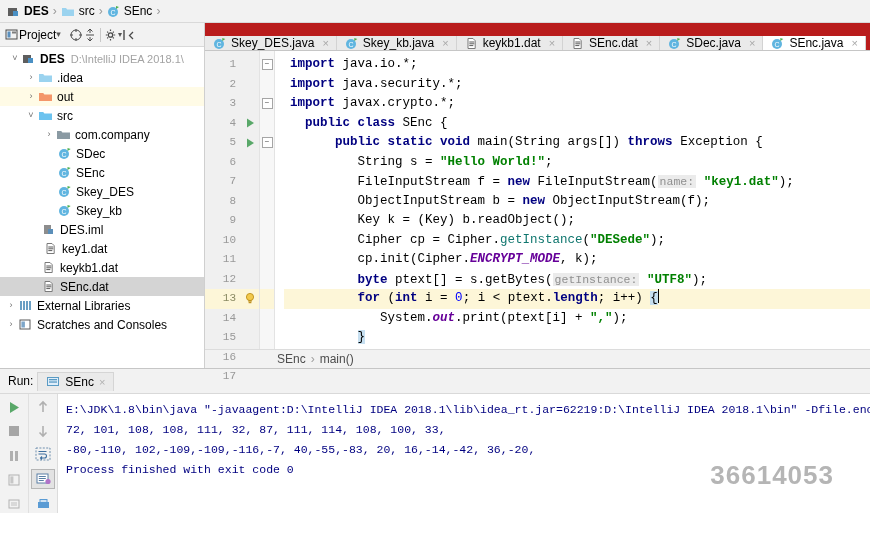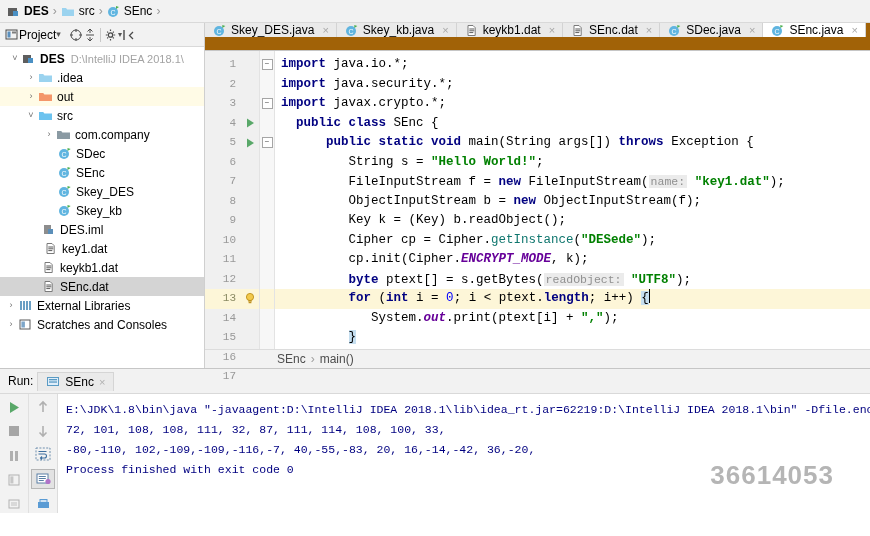--- a/index.html
+++ b/index.html
@@ -36,21 +36,21 @@
   .trow{height:19px;display:flex;align-items:center;white-space:nowrap;padding-left:2px;}
   .trow.sel{background:#d4d4d4;}
   .trow.hl{background:#fffbe6;}
   .arrow{width:14px;flex:0 0 14px;text-align:center;color:#6e6e6e;font-size:9px;line-height:1;}
   .tlabel{margin-left:4px;color:#000;}
   .tlabel.b{font-weight:bold;}
   .tpath{margin-left:6px;color:#a3a3a3;font-size:11px;}
 
   
   .right{flex:1 1 auto;display:flex;flex-direction:column;min-width:0;background:#fff;}
-  .tabs{height:27px;flex:0 0 27px;background:#a16207;display:flex;align-items:flex-start;
+  .tabs{height:27px;flex:0 0 27px;background:#b91c1c;display:flex;align-items:flex-end;
         border-bottom:1px solid #c6c6c6;overflow:hidden;}
   .tab{display:flex;align-items:center;gap:5px;padding:0 7px 0 8px;border-right:1px solid #d3d3d3;
        background:#eaeaea;font-size:12px;color:#000;white-space:nowrap;cursor:default;}
   .tab.active{background:#ffffff;}
   .tab .x{color:#a8a8a8;font-size:11px;margin-left:3px;}
 
   .edwrap{flex:1 1 auto;display:flex;min-height:0;position:relative;background:#fff;}
   .gutter{width:36px;flex:0 0 36px;background:#f0f0f0;text-align:right;
           font-family:"Liberation Mono", monospace;font-size:11px;color:#999;padding-top:4px;}
   .gline{height:19.5px;line-height:19.5px;padding-right:5px;}
@@ -60,21 +60,21 @@
   .rcell.cur{background:#fdf6d8;}
   .foldcol{width:14px;flex:0 0 14px;background:#f7f7f7;border-left:1px solid #e3e3e3;
            border-right:1px solid #e3e3e3;padding-top:4px;}
   .fcell{height:19.5px;display:flex;align-items:center;justify-content:center;}
   .fcell.cur{background:#fdf6d8;}
   .fbox{width:9px;height:9px;border:1px solid #a5a5a5;background:#fff;color:#555;
         font-size:8px;line-height:7px;text-align:center;}
 
   .code{flex:1 1 auto;position:relative;overflow:hidden;background:#fff;padding-top:4px;
         font-family:"Liberation Mono", monospace;font-size:12.5px;}
-  .cline{height:19.5px;line-height:19.5px;white-space:pre;padding-left:6px;color:#0d0d63;}
+  .cline{height:19.5px;line-height:19.5px;white-space:pre;padding-left:6px;color:#0d0d63;margin-left:9px;}
   .cline.cur{background:#fdf6d8;}
   .kw{color:#000080;font-weight:bold;}
   .str{color:#008000;font-weight:bold;}
   .num{color:#0000ff;}
   .plain{color:#000;}
   .stat{color:#660099;font-weight:bold;font-style:italic;}
   .meth{color:#0f766e;}
   .hint{background:#ebebeb;color:#909090;font-style:normal;border-radius:0;padding:0 2px;font-size:11.5px;}
   .caret{display:inline-block;width:1px;background:#000;height:14px;vertical-align:-2px;margin-left:0px;}
   .brmatch{background:#c6dff0;}
@@ -478,21 +478,21 @@
           <div class="cline"><span class="kw">import</span> <span class="plain">java.security.*;</span></div>
           <div class="cline"><span class="kw">import</span> <span class="plain">javax.crypto.*;</span></div>
           <div class="cline">  <span class="kw">public class</span> <span class="plain">SEnc {</span></div>
           <div class="cline">      <span class="kw">public static void</span> <span class="plain">main(String args[])</span> <span class="kw">throws</span> <span class="plain">Exception {</span></div>
           <div class="cline">         <span class="plain">String s = </span><span class="str">"Hello World!"</span><span class="plain">;</span></div>
           <div class="cline">         <span class="plain">FileInputStream f = </span><span class="kw">new</span> <span class="plain">FileInputStream(</span><span class="hint">name:</span> <span class="str">"key1.dat"</span><span class="plain">);</span></div>
           <div class="cline">         <span class="plain">ObjectInputStream b = </span><span class="kw">new</span> <span class="plain">ObjectInputStream(f);</span></div>
           <div class="cline">         <span class="plain">Key k = (Key) b.readObject();</span></div>
           <div class="cline">         <span class="plain">Cipher cp = Cipher.</span><span class="meth">getInstance</span><span class="plain">(</span><span class="str">"DESede"</span><span class="plain">);</span></div>
           <div class="cline">         <span class="plain">cp.init(Cipher.</span><span class="stat">ENCRYPT_MODE</span><span class="plain">, k);</span></div>
-          <div class="cline">         <span class="kw">byte</span> <span class="plain">ptext[] = s.getBytes(</span><span class="hint">readObject:</span> <span class="str">"UTF8"</span><span class="plain">);</span></div>
+          <div class="cline">         <span class="kw">byte</span> <span class="plain">ptext[] = s.getBytes(</span><span class="hint">getInstance:</span> <span class="str">"UTF8"</span><span class="plain">);</span></div>
           <div class="cline cur">         <span class="kw">for</span> <span class="plain">(</span><span class="kw">int</span> <span class="plain">i = </span><span class="num">0</span><span class="plain">; i &lt; ptext.</span><span class="kw">length</span><span class="plain">; i++) </span><span class="brmatch plain">{</span><span class="caret"></span></div>
           <div class="cline">            <span class="plain">System.</span><span class="stat">out</span><span class="plain">.print(ptext[i] + </span><span class="str">","</span><span class="plain">);</span></div>
           <div class="cline">         <span class="brmatch plain">}</span></div>
           <div class="cline">         <span class="plain">System.</span><span class="stat">out</span><span class="plain">.println(</span><span class="str">""</span><span class="plain">);</span></div>
           <div class="cline">         <span class="kw">byte</span> <span class="plain">ctext[] = cp.doFinal(ptext);</span></div>
         </div>
       </div>
 
       <div class="bread">
         <span>SEnc</span>

